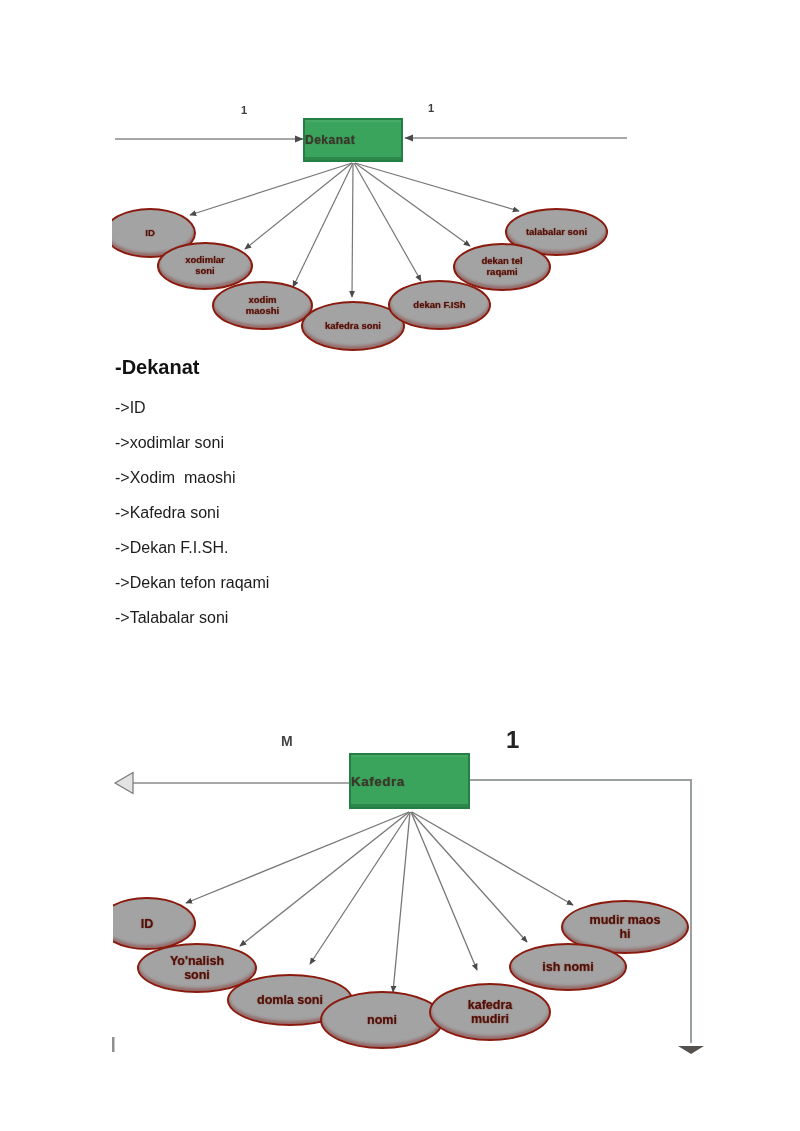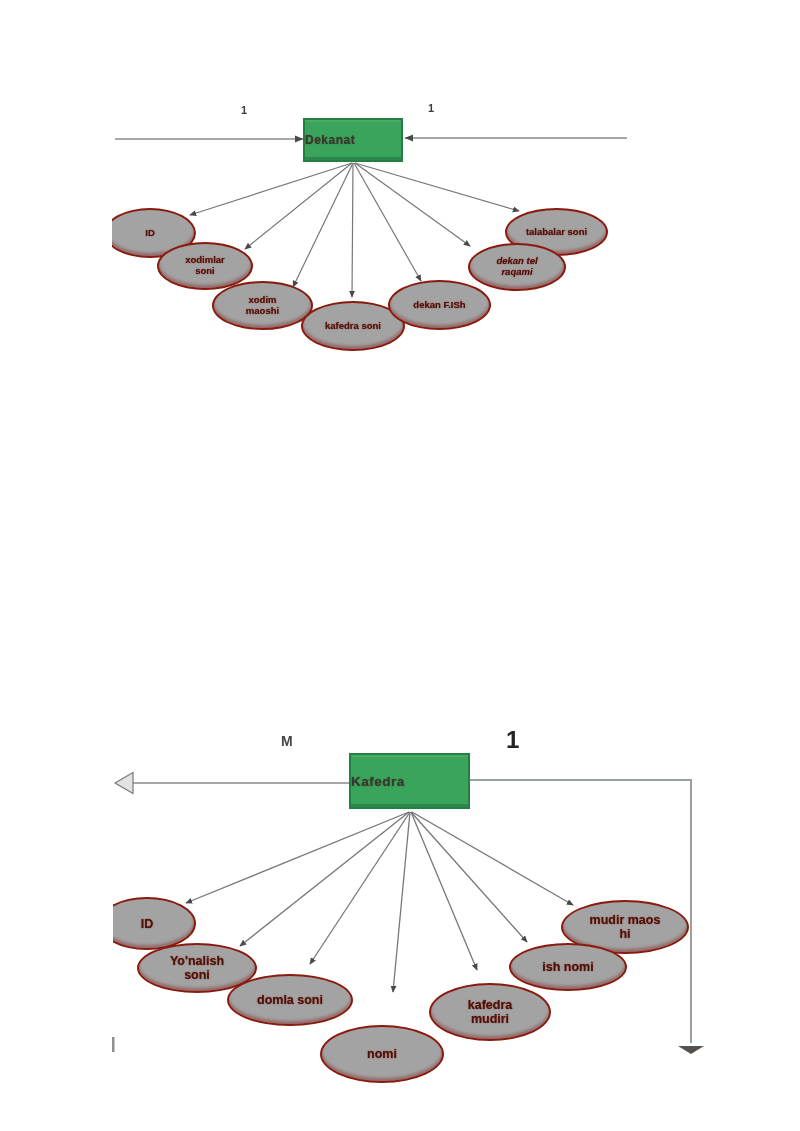--- a/index.html
+++ b/index.html
@@ -110,29 +110,39 @@
     <div class="attr" style="left:212px;top:281px;width:101px;height:49px;">
       <span>xodim
 maoshi</span>
     </div>
     <div class="attr" style="left:301px;top:301px;width:104px;height:50px;">
       <span>kafedra soni</span>
     </div>
     <div class="attr" style="left:388px;top:280px;width:103px;height:50px;">
       <span>dekan F.ISh</span>
     </div>
-    <div class="attr front" style="left:468px;top:243px;width:98px;height:48px;font-style:italic;">
+    <div class="attr front" style="left:453px;top:243px;width:98px;height:48px;">
       <span>dekan tel
 raqami</span>
     </div>
     <div class="attr" style="left:505px;top:208px;width:103px;height:48px;">
       <span>talabalar soni</span>
     </div>
   </div>
 
+  <div class="textblock">
+    <div class="tb-heading">-Dekanat</div>
+    <div class="tb-item">-&gt;ID</div>
+    <div class="tb-item">-&gt;xodimlar soni</div>
+    <div class="tb-item">-&gt;Xodim  maoshi</div>
+    <div class="tb-item">-&gt;Kafedra soni</div>
+    <div class="tb-item">-&gt;Dekan F.I.SH.</div>
+    <div class="tb-item">-&gt;Dekan tefon raqami</div>
+    <div class="tb-item">-&gt;Talabalar soni</div>
+  </div>
 
   <div class="d2">
 
     <div class="card card-m" style="left:281px;top:733px;">M</div>
     <div class="card card-big" style="left:506px;top:726px;">1</div>
 
     <div class="entity d2-entity" style="left:349px;top:753px;width:121px;height:56px;">
       <span>Kafedra</span>
     </div>
 
@@ -142,21 +152,21 @@
       </div>
     </div>
 
     <div class="attr" style="left:137px;top:943px;width:120px;height:50px;">
       <span>Yo'nalish
 soni</span>
     </div>
     <div class="attr" style="left:227px;top:974px;width:126px;height:52px;">
       <span>domla soni</span>
     </div>
-    <div class="attr" style="left:320px;top:1025px;width:124px;height:58px;">
+    <div class="attr" style="left:320px;top:991px;width:124px;height:58px;">
       <span>nomi</span>
     </div>
     <div class="attr" style="left:429px;top:983px;width:122px;height:58px;">
       <span>kafedra
 mudiri</span>
     </div>
     <div class="attr front" style="left:509px;top:943px;width:118px;height:48px;">
       <span>ish nomi</span>
     </div>
     <div class="attr" style="left:561px;top:900px;width:128px;height:54px;z-index:4;">

